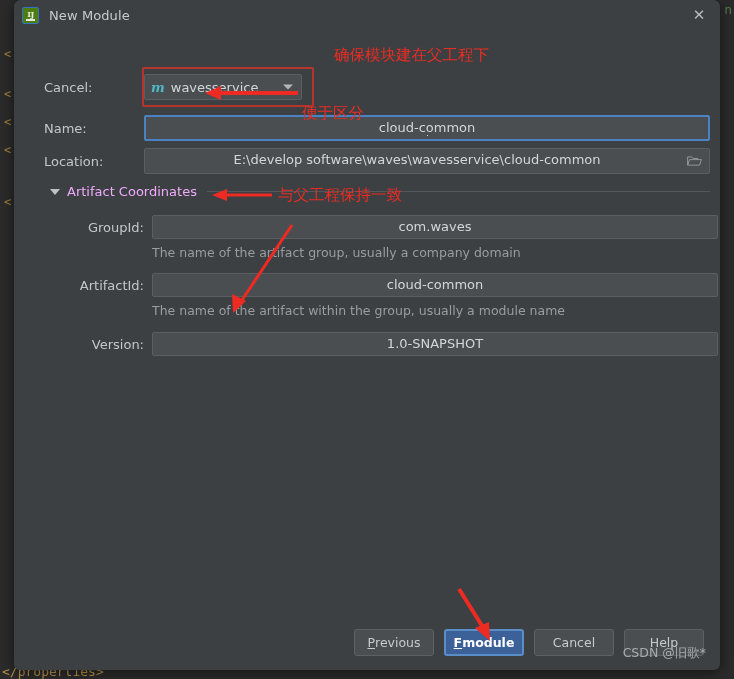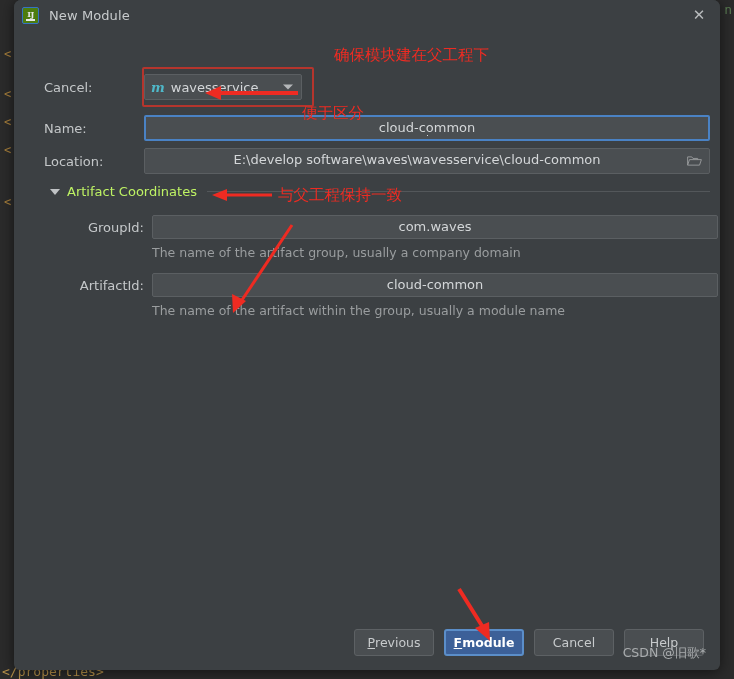--- a/index.html
+++ b/index.html
@@ -226,21 +226,21 @@
     width: 660px;
     cursor: pointer;
   }
   #artifact-triangle {
     width: 0; height: 0;
     border-left: 5px solid transparent;
     border-right: 5px solid transparent;
     border-top: 6px solid #c0c3c5;
     margin-right: 7px;
   }
-  #artifact-title { color: #bef264; font-size: 13px; white-space: nowrap; }
+  #artifact-title { color: #f0abfc; font-size: 13px; white-space: nowrap; }
   #artifact-divider {
     flex: 1;
     height: 1px;
     background: #53575a;
     margin-left: 10px;
   }
 
   
   #row-groupid { left: 44px; top: 185px; }
   #label-groupid { width: 86px; text-align: right; margin-right: 8px; }
@@ -388,20 +388,26 @@
     <div class="helper-text" id="helper-groupid">The name of the artifact group, usually a company domain</div>
 
     <div class="form-row" id="row-artifactid">
       <div class="field-label" id="label-artifactid">ArtifactId:</div>
       <div class="text-input" id="artifactid-input">
         <span>cloud-common</span>
       </div>
     </div>
     <div class="helper-text" id="helper-artifactid">The name of the artifact within the group, usually a module name</div>
 
+    <div class="form-row" id="row-version">
+      <div class="field-label" id="label-version">Version:</div>
+      <div class="text-input" id="version-input">
+        <span>1.0-SNAPSHOT</span>
+      </div>
+    </div>
 
   </div>
 
   <div id="button-bar">
     <div class="dlg-button">
         <span class="mnemonic">P</span>
         <span>revious</span>
       </div>
     <div class="dlg-button primary">
         <span class="mnemonic">F</span>

